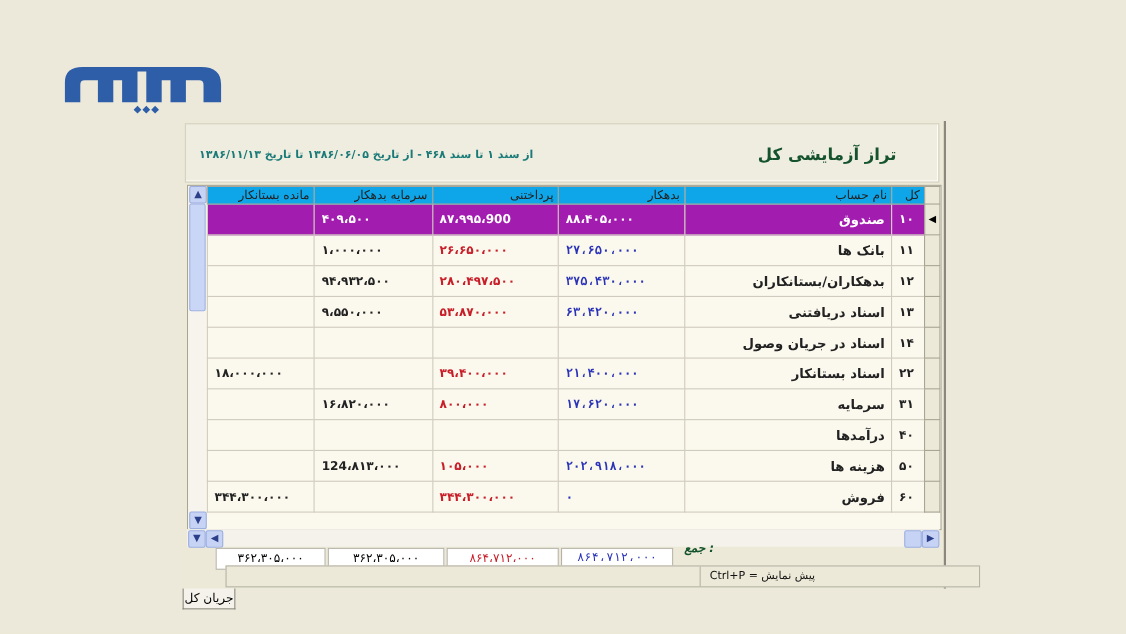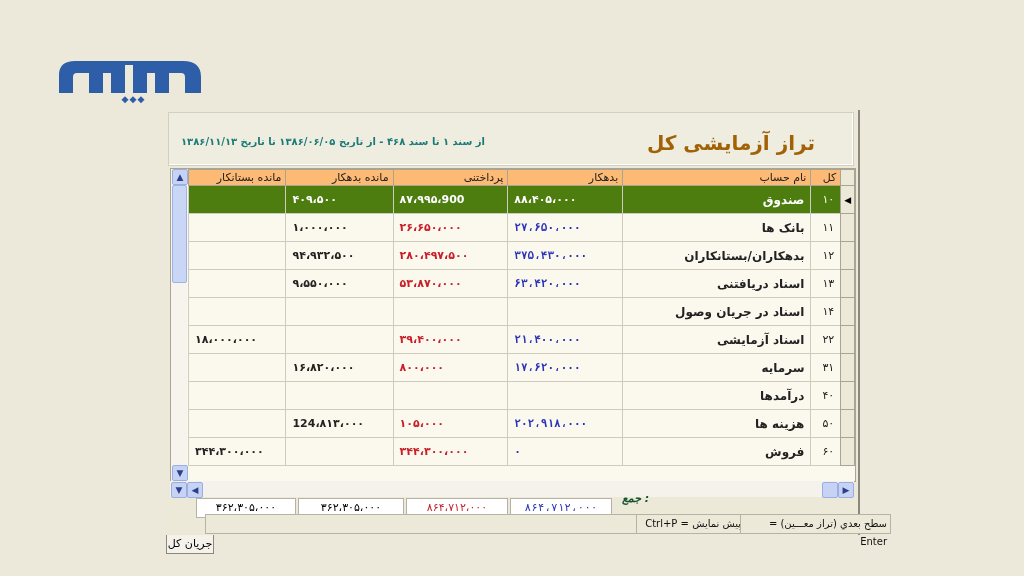--- a/index.html
+++ b/index.html
@@ -1,33 +1,33 @@
 <!DOCTYPE html>
 <html><head>
 <meta charset="utf-8">
 <style>
   html,body{margin:0;padding:0;}
   body{width:1024px;height:576px;background:#ede9da;position:relative;overflow:hidden;font-family:"DejaVu Sans",sans-serif;}
   .logo{position:absolute;left:55px;top:55px;width:150px;height:50px;}
   .win{position:absolute;left:166px;top:110px;width:692px;height:425px;background:#ece9d8;border-right:2px solid #8a887c;}
   .header{position:absolute;left:2px;top:2px;width:684px;height:52px;background:#efeddf;border:1px solid #d4d0c0;box-shadow:inset -1px -1px 0 #fff;}
-  .title{position:absolute;right:38px;top:18px;color:#a16207;font-weight:bold;font-size:20px;direction:rtl;}
+  .title{position:absolute;right:38px;top:18px;color:#14532d;font-weight:bold;font-size:15px;direction:rtl;}
   .subtitle{position:absolute;left:12px;top:23px;color:#1a7a78;font-weight:bold;font-size:10px;direction:rtl;}
   .grid{position:absolute;left:4px;top:58px;width:684px;height:312px;background:#fbf8ee;border:1px solid #a8a595;overflow:hidden;}
   .vscroll{position:absolute;left:0;top:0;width:16px;height:312px;background:#f6f4ec;}
   .sbtn{position:absolute;width:14px;height:14px;background:#c7d3f5;border:1px solid #9aaee0;color:#2b3f8a;font-size:9px;text-align:center;line-height:14px;border-radius:2px;}
   .thumb{position:absolute;left:1px;top:16px;width:13px;height:96px;background:#c9d6f6;border:1px solid #9fb2e4;border-radius:2px;}
   table{position:absolute;left:17px;top:0;border-collapse:collapse;direction:rtl;table-layout:fixed;}
-  th{height:15px;font-weight:normal;font-size:11px;background:#fdba74;border:1px solid #a8a595;text-align:right;padding:0 4px;color:#222;}
+  th{height:15px;font-weight:normal;font-size:11px;background:#0ea5e9;border:1px solid #a8a595;text-align:right;padding:0 4px;color:#222;}
   td{height:27px;border:1px solid #cfcbbd;font-size:11px;padding:0 6px;white-space:nowrap;}
   td.num{text-align:left;font-weight:bold;}
   td.name{text-align:right;font-weight:bold;color:#222;font-size:12px;}
-  td.code{text-align:right;font-weight:normal;color:#222;}
+  td.code{text-align:left;font-weight:bold;color:#222;}
   td.ind{width:12px;background:#ece9d8;border-color:#a8a595;padding:0;text-align:center;font-size:9px;}
-  tr.sel td{background:#4d7c0f;color:#fff !important;}
+  tr.sel td{background:#a21caf;color:#fff !important;}
   tr.sel td.ind{background:#ece9d8;color:#000 !important;}
   .deb{color:#2a33b8;font-family:Liberation Mono, monospace;} .cred{color:#c81e28;} .bal{color:#222;}
   .hscroll{position:absolute;left:4px;top:371px;width:684px;height:16px;background:#f4f2ea;}
   .totals{position:absolute;left:4px;top:380px;width:684px;height:22px;}
   .tbox{position:absolute;top:8px;height:18px;background:#fff;border:1px solid #b6b3a6;font-size:11px;text-align:center;line-height:18px;}
   .sumlabel{position:absolute;left:452px;top:2px;font-weight:bold;font-size:11px;color:#14532d;font-style:italic;}
   .status{position:absolute;left:4px;top:404px;width:684px;height:18px;border:1px solid #b6b3a6;background:#ece9d8;margin-left:35px;}
   .sp{position:absolute;top:0;height:18px;font-size:10px;line-height:18px;border-left:1px solid #b6b3a6;padding:0 4px;direction:rtl;color:#111;}
   .tab{position:absolute;left:166px;top:535px;width:46px;height:18px;background:#f4f2ea;border:1px solid #8a887c;border-top:none;font-size:11px;text-align:center;line-height:18px;direction:rtl;}
 </style>
@@ -65,21 +65,21 @@
           <col style="width:108px">
           <col style="width:98px">
       </colgroup>
       <thead>
         <tr>
           <th style="padding:0;background:#ece9d8"></th>
           <th>کل</th>
           <th>نام حساب</th>
           <th>بدهکار</th>
           <th>پرداختنی</th>
-          <th>مانده بدهکار</th>
+          <th>سرمایه بدهکار</th>
           <th>مانده بستانکار</th>
         </tr>
       </thead>
       <tbody>
         <tr class="sel">
           <td class="ind">◀</td>
           <td class="code">۱۰</td>
           <td class="name">صندوق</td>
           <td class="num">۸۸،۴۰۵،۰۰۰</td>
           <td class="num">۸۷،۹۹۵،900</td>
@@ -118,21 +118,21 @@
           <td class="code">۱۴</td>
           <td class="name">اسناد در جریان وصول</td>
           <td class="num deb"></td>
           <td class="num cred"></td>
           <td class="num bal"></td>
           <td class="num bal"></td>
         </tr>
         <tr>
           <td class="ind"></td>
           <td class="code">۲۲</td>
-          <td class="name">اسناد آزمایشی</td>
+          <td class="name">اسناد بستانکار</td>
           <td class="num deb">۲۱،۴۰۰،۰۰۰</td>
           <td class="num cred">۳۹،۴۰۰،۰۰۰</td>
           <td class="num bal"></td>
           <td class="num bal">۱۸،۰۰۰،۰۰۰</td>
         </tr>
         <tr>
           <td class="ind"></td>
           <td class="code">۳۱</td>
           <td class="name">سرمایه</td>
           <td class="num deb">۱۷،۶۲۰،۰۰۰</td>
@@ -182,17 +182,16 @@
     <div class="tbox" style="left:26px;width:98px">۳۶۲،۳۰۵،۰۰۰</div>
     <div class="tbox" style="left:128px;width:104px">۳۶۲،۳۰۵،۰۰۰</div>
     <div class="tbox cred" style="left:236px;width:100px">۸۶۴،۷۱۲،۰۰۰</div>
     <div class="tbox deb" style="left:340px;width:100px">۸۶۴،۷۱۲،۰۰۰</div>
     <div class="sumlabel">جمع :</div>
   </div>
 
   <div class="status">
     <div class="sp" style="left:0;width:528px;border-left:none"></div>
     <div class="sp" style="left:430px;width:100px">پيش نمايش  = Ctrl+P</div>
-    <div class="sp" style="left:534px;width:142px">سطح بعدي (تراز معـــين) = Enter</div>
   </div>
 </div>
 
 <div class="tab">جریان کل</div>
 
 </body></html>

